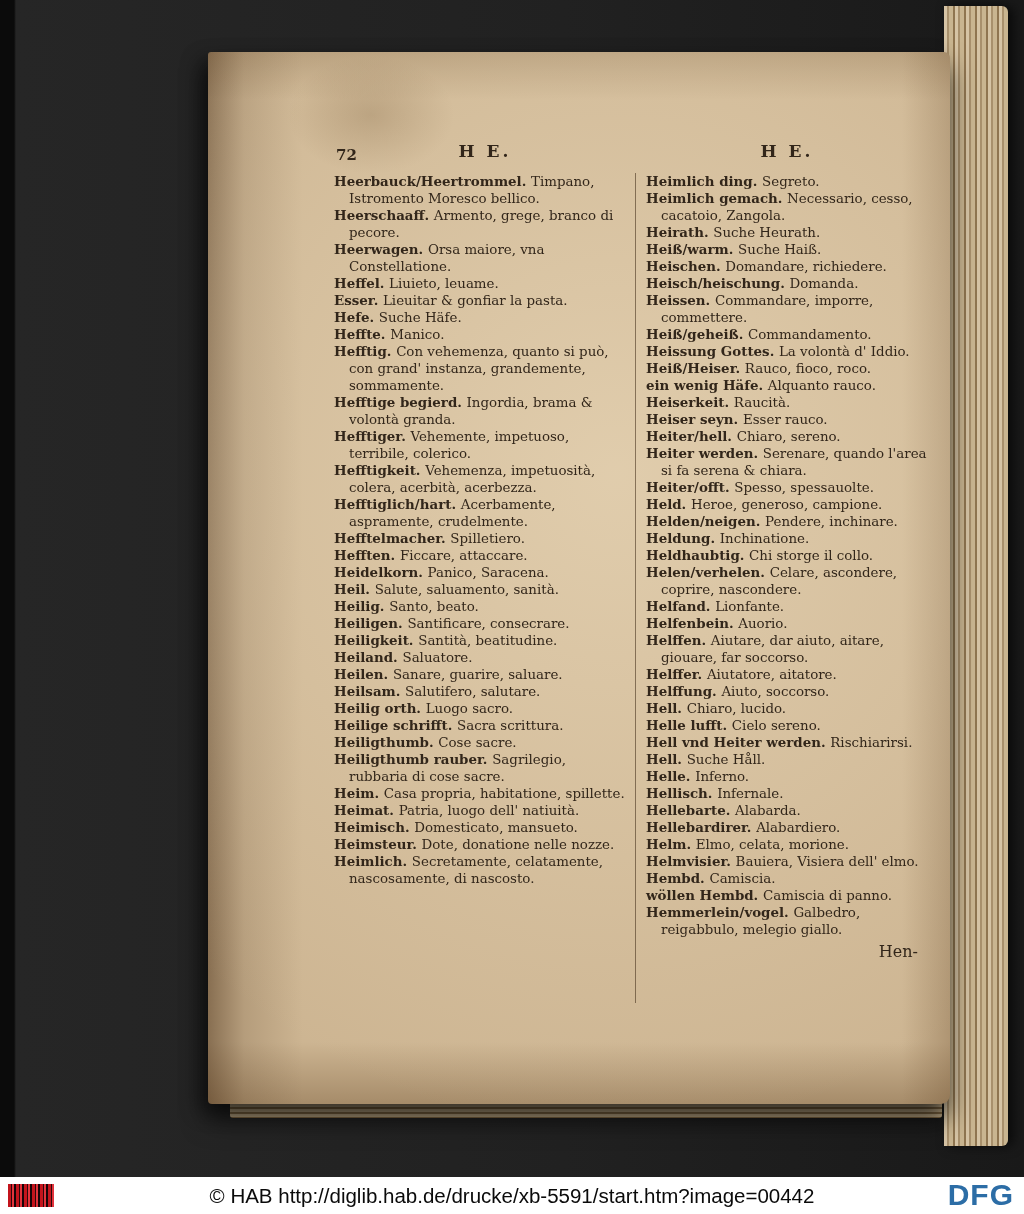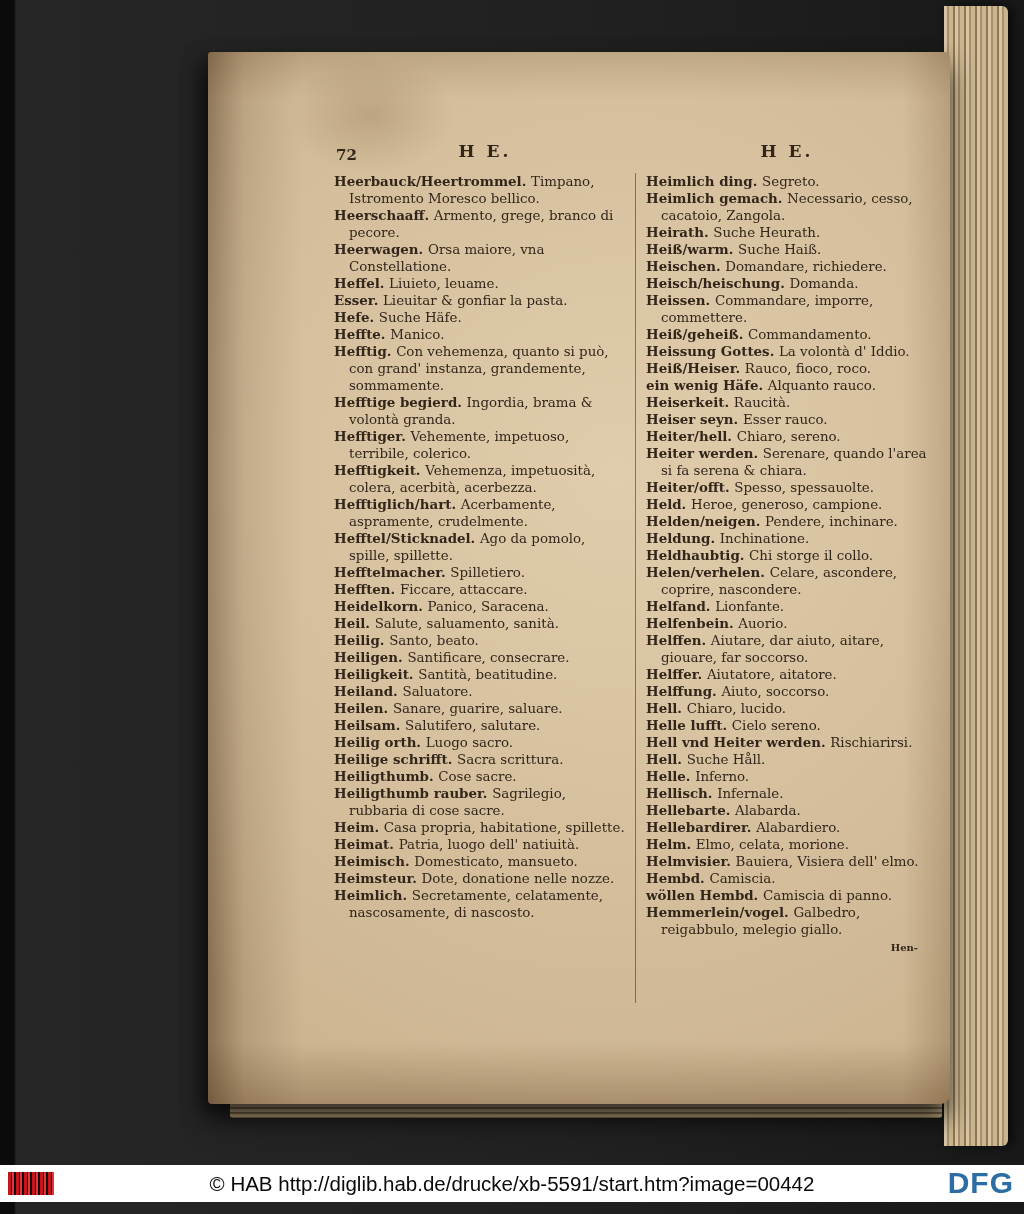--- a/index.html
+++ b/index.html
@@ -41,24 +41,24 @@
   }
   .page-header { position:relative; height:32px; }
   .pagenum { position:absolute; left:2px; top:5px; font-size:15px; font-weight:600; }
   .colhead-row { display:flex;margin-top:39px; }
   .colhead { flex:1; text-align:center; font-size:17px; font-weight:700; letter-spacing:3px; }
   .columns { display:flex; align-items:flex-start; }
   .col-left  { flex:1 1 50%; border-right:1px solid rgba(60,40,20,.55); padding-right:7px; min-height:830px; }
   .col-right { flex:1 1 50%; padding-left:10px; }
   .entry { font-size:13.4px; line-height:17px; padding-left:15px; text-indent:-15px; }
   .entry .head { font-weight:700; }
-  .catchword { text-align:right; font-weight:700; font-size:10px; padding-right:20px; margin-top:4px; }
+  .catchword { text-align:right; font-weight:400; font-size:16px; padding-right:20px; margin-top:4px; }
   
   .footer {
-    position:absolute; left:0; bottom:12px; width:1024px; height:37px; background:#ffffff;
+    position:absolute; left:0; bottom:0; width:1024px; height:37px; background:#ffffff;
     display:flex; align-items:center; justify-content:center;
     font-family:"Liberation Sans",sans-serif;
   }
   .footer-text { font-size:20.5px; color:#0a0a0a; white-space:nowrap; }
   .barcode {
     position:absolute; left:8px; top:7px; width:46px; height:23px;
     background: repeating-linear-gradient(90deg,#c3141c 0 3px,#2e070a 3px 4px,#e2343c 4px 6px,#170508 6px 8px);
   }
   .dfg {
     position:absolute; right:10px; top:1px; font-size:30px; font-weight:700;
@@ -91,21 +91,20 @@
             <div class="entry"><span class="head">Heerwagen. </span><span class="body">Orsa maiore, vna Constellatione.</span></div>
             <div class="entry"><span class="head">Heffel. </span><span class="body">Liuieto, leuame.</span></div>
             <div class="entry"><span class="head">Esser. </span><span class="body">Lieuitar &amp; gonfiar la pasta.</span></div>
             <div class="entry"><span class="head">Hefe. </span><span class="body">Suche Häfe.</span></div>
             <div class="entry"><span class="head">Heffte. </span><span class="body">Manico.</span></div>
             <div class="entry"><span class="head">Hefftig. </span><span class="body">Con vehemenza, quanto si può, con grand' instanza, grandemente, sommamente.</span></div>
             <div class="entry"><span class="head">Hefftige begierd. </span><span class="body">Ingordia, brama &amp; volontà granda.</span></div>
             <div class="entry"><span class="head">Hefftiger. </span><span class="body">Vehemente, impetuoso, terribile, colerico.</span></div>
             <div class="entry"><span class="head">Hefftigkeit. </span><span class="body">Vehemenza, impetuosità, colera, acerbità, acerbezza.</span></div>
             <div class="entry"><span class="head">Hefftiglich/hart. </span><span class="body">Acerbamente, aspramente, crudelmente.</span></div>
-            <div class="entry"><span class="head">Hefftel/Sticknadel. </span><span class="body">Ago da pomolo, spille, spillette.</span></div>
             <div class="entry"><span class="head">Hefftelmacher. </span><span class="body">Spilletiero.</span></div>
             <div class="entry"><span class="head">Hefften. </span><span class="body">Ficcare, attaccare.</span></div>
             <div class="entry"><span class="head">Heidelkorn. </span><span class="body">Panico, Saracena.</span></div>
             <div class="entry"><span class="head">Heil. </span><span class="body">Salute, saluamento, sanità.</span></div>
             <div class="entry"><span class="head">Heilig. </span><span class="body">Santo, beato.</span></div>
             <div class="entry"><span class="head">Heiligen. </span><span class="body">Santificare, consecrare.</span></div>
             <div class="entry"><span class="head">Heiligkeit. </span><span class="body">Santità, beatitudine.</span></div>
             <div class="entry"><span class="head">Heiland. </span><span class="body">Saluatore.</span></div>
             <div class="entry"><span class="head">Heilen. </span><span class="body">Sanare, guarire, saluare.</span></div>
             <div class="entry"><span class="head">Heilsam. </span><span class="body">Salutifero, salutare.</span></div>

